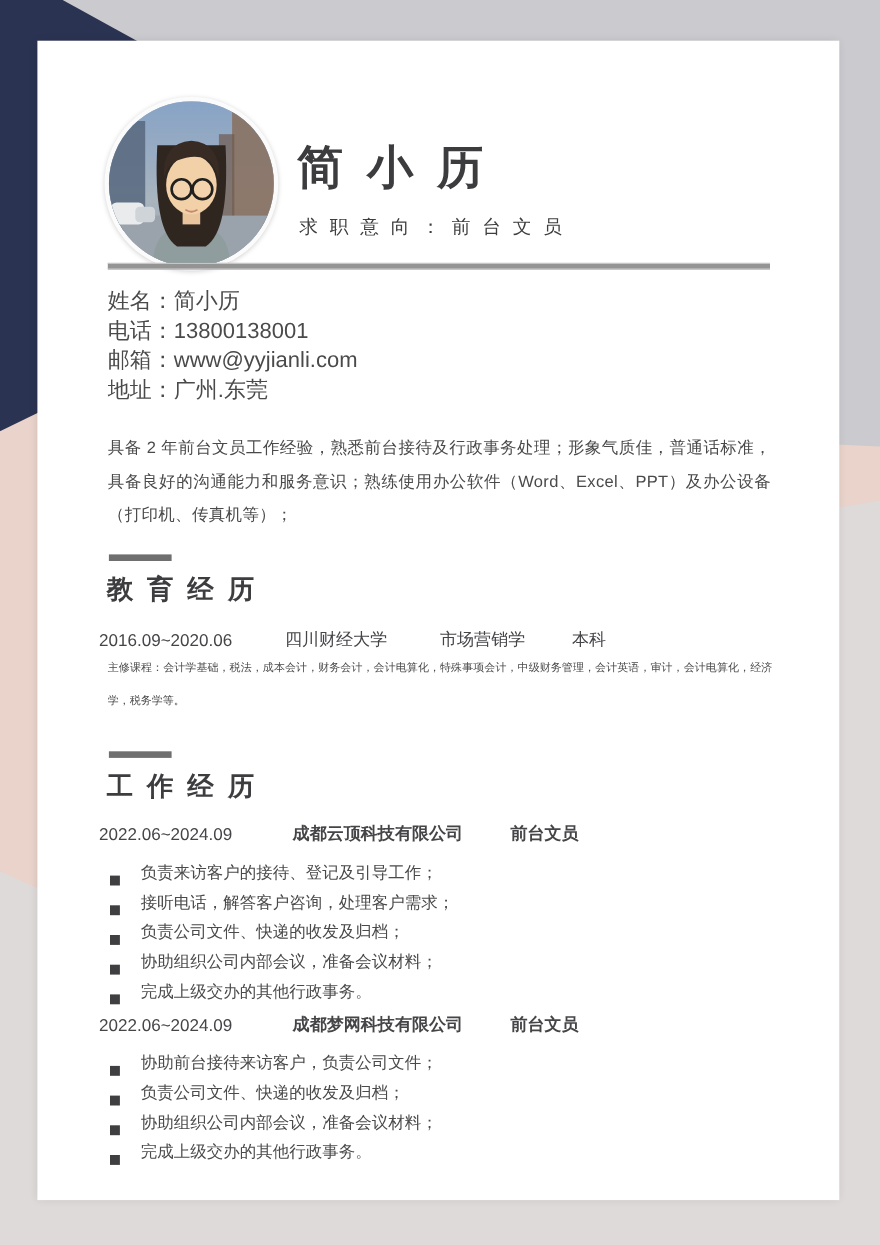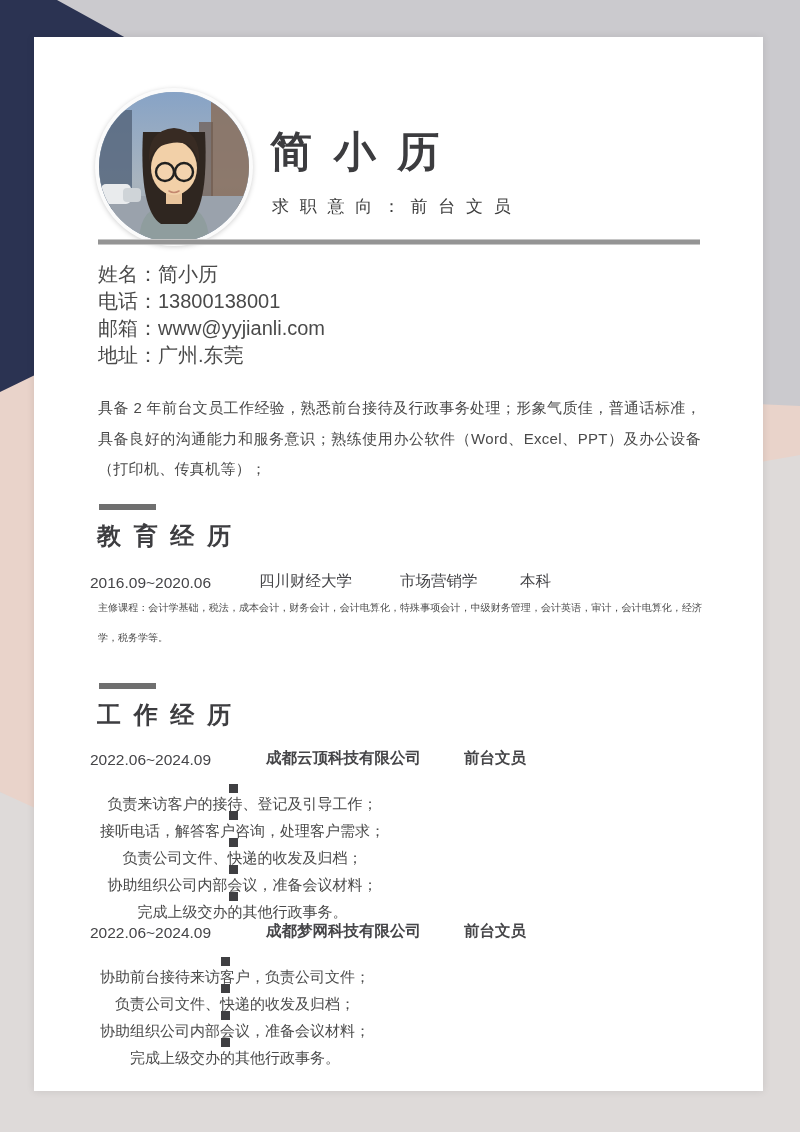--- a/index.html
+++ b/index.html
@@ -47,21 +47,21 @@
   .job-row .c2{width:198px;font-weight:700;}
   .job-row .c3{font-weight:700;}
   .job1-row{top:711px;}
   .job2-row{top:884px;}
   .courses{position:absolute;left:64px;top:556px;width:604px;font-size:10px;line-height:30px;color:#4a4a4a;text-align:justify;}
 
   
   ul.duties{position:absolute;left:66px;margin:0;padding:0;list-style:none;font-size:15px;color:#4a4a4a;}
   .duties-job1{top:741px;}
   .duties-job2{top:914px;}
-  ul.duties li{display:flex;align-items:center;height:27px;line-height:22px;flex-direction:column;}
+  ul.duties li{display:flex;align-items:flex-end;height:27px;line-height:22px;}
   .sq{flex:0 0 auto;width:9px;height:9px;background:#3f3f42;margin:6px 19px 0 0;}
 </style>
 </head>
 <body>
 
 <div class="page">
 
   <div class="bg bg-salmon"></div>
   <div class="bg bg-mauve"></div>
   <div class="bg bg-navy"></div>

